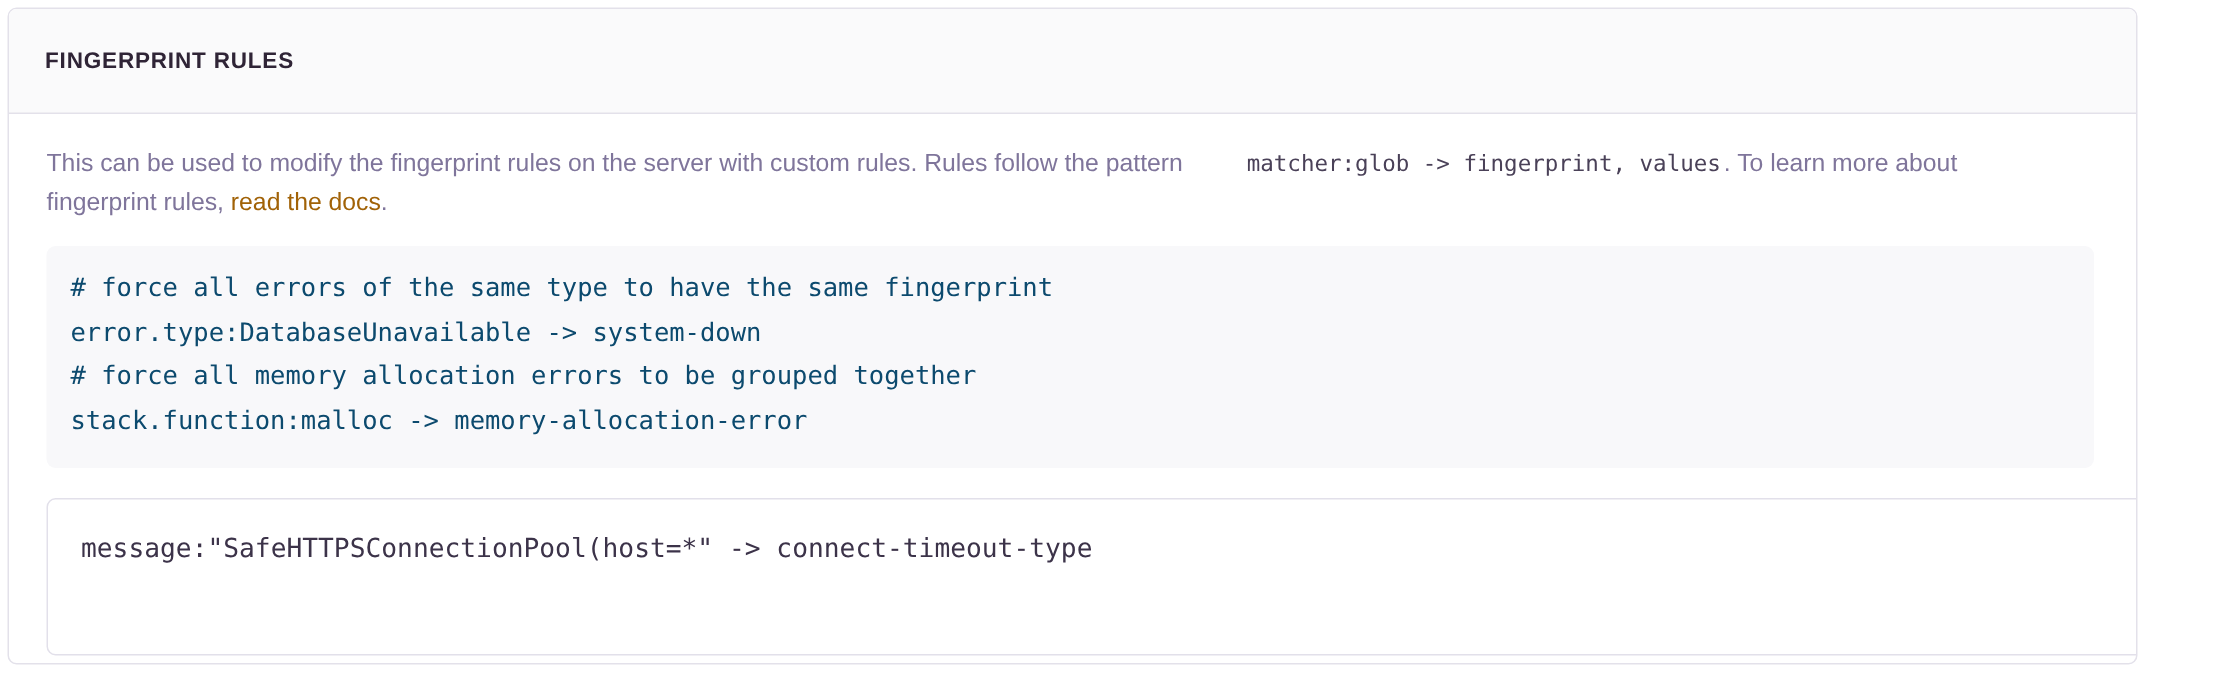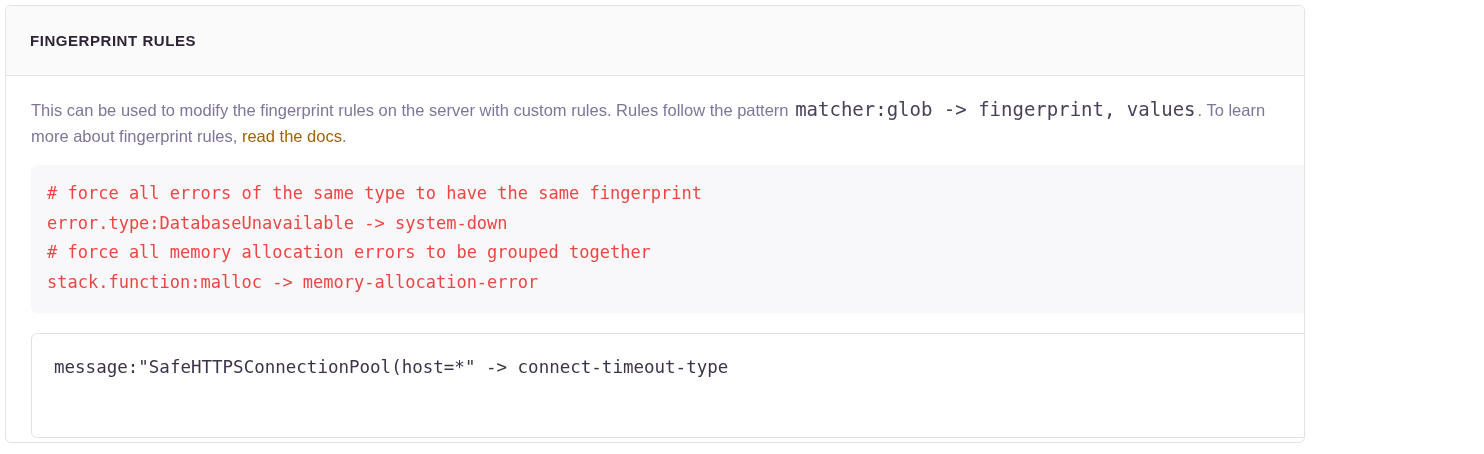--- a/index.html
+++ b/index.html
@@ -12,21 +12,21 @@
   }
   body {
     font-family: "Liberation Sans", sans-serif;
     -webkit-font-smoothing: antialiased;
   }
 
   .panel {
     position: absolute;
     left: 5px;
     top: 5px;
-    width: 1300px;
+    width: 1420px;
     height: 438px;
     box-sizing: border-box;
     background: #ffffff;
     border: 1px solid #e3e1ea;
     border-radius: 6px;
     overflow: hidden;
   }
 
   .panel-header {
     height: 70px;
@@ -55,25 +55,26 @@
     font-size: 16.5px;
     line-height: 26px;
     color: #7f759b;
     margin: 0 0 16px 0;
     max-width: 1350px;
     font-family: "Liberation Sans", sans-serif;
   }
 
   .description code.inline {
     font-family: "DejaVu Sans Mono", "Liberation Mono", monospace;
-    font-size: 19px;
+    font-size: 15px;
     color: #4a4158;
     background: transparent;
     padding: 0 2px;
     white-space: pre;
+    margin-left: 36px;
   }
 
   .description a.doc-link {
     color: #a16207;
     text-decoration: none;
   }
 
   .code-block {
     background: #f8f8fa;
     border-radius: 6px;
@@ -81,21 +82,21 @@
     margin: 0 0 20px 0;
     width: 1365px;
     box-sizing: border-box;
   }
 
   .code-block pre {
     margin: 0;
     font-family: "DejaVu Sans Mono", "Liberation Mono", monospace;
     font-size: 17px;
     line-height: 29.5px;
-    color: #ef4444;
+    color: #0c4a6e;
     white-space: pre;
   }
 
   .rules-input {
     display: block;
     width: 1424px;
     height: 105px;
     box-sizing: border-box;
     border: 1px solid #e2e0ea;
     border-radius: 6px;

